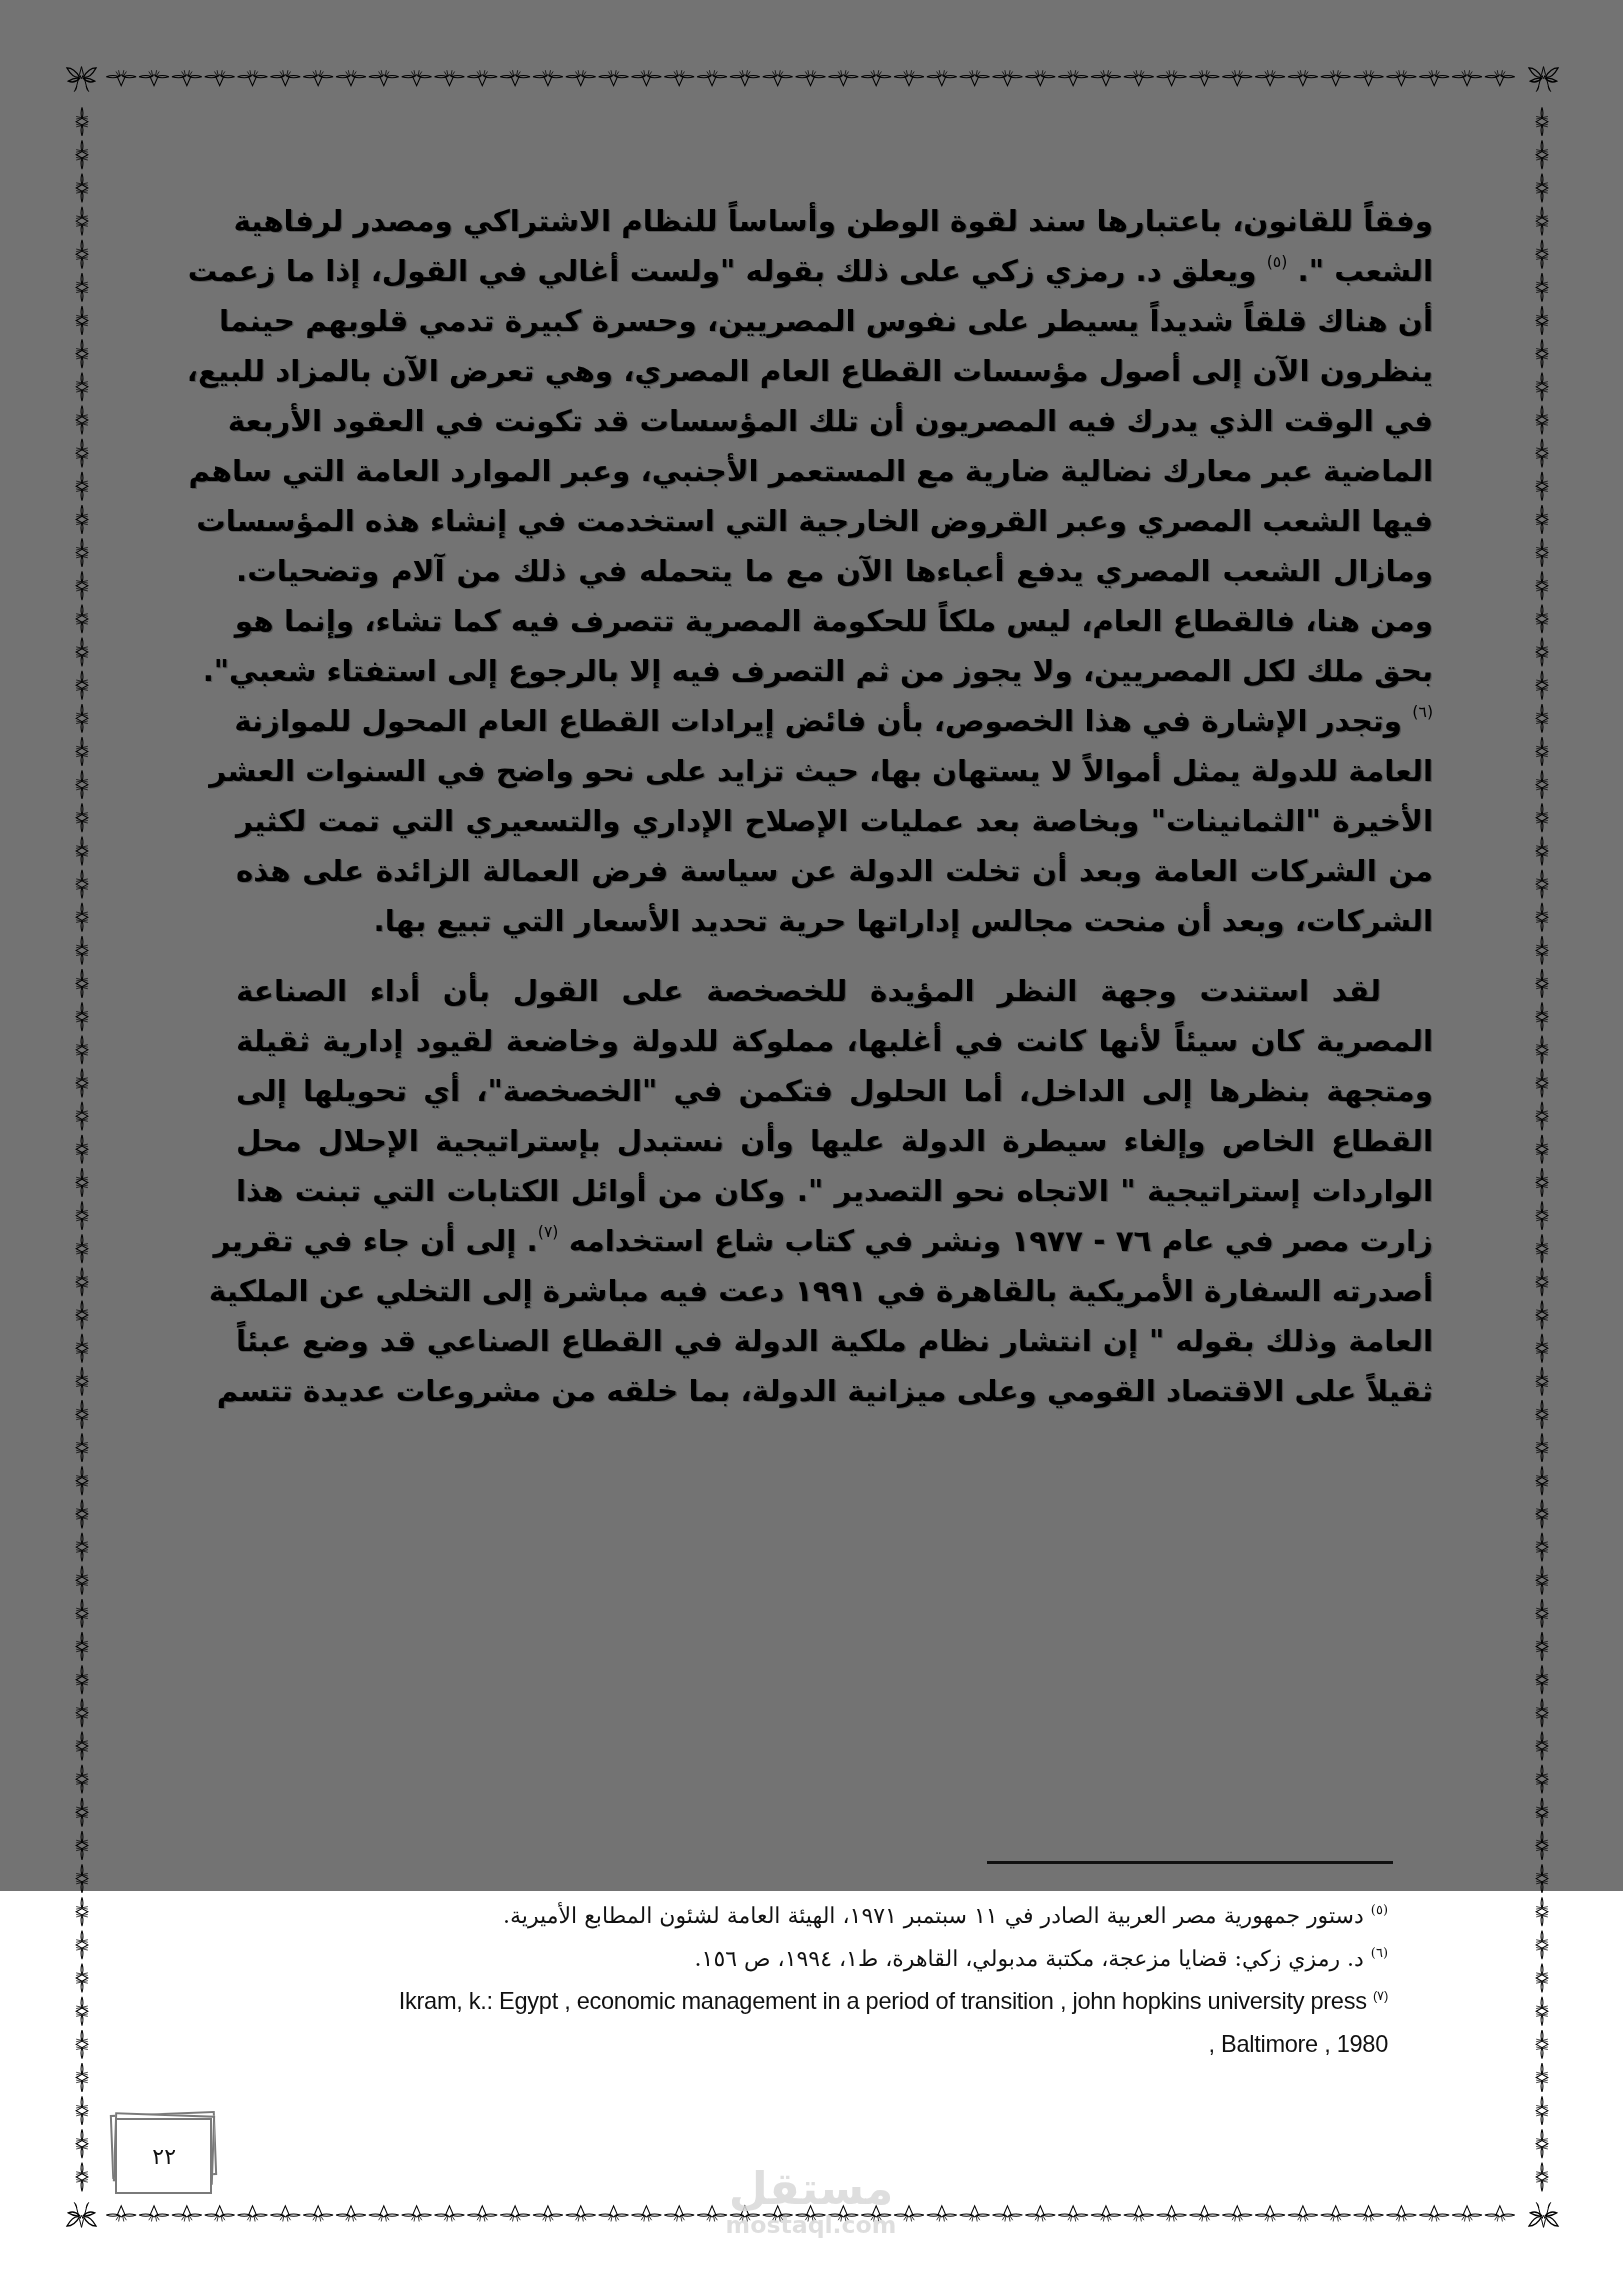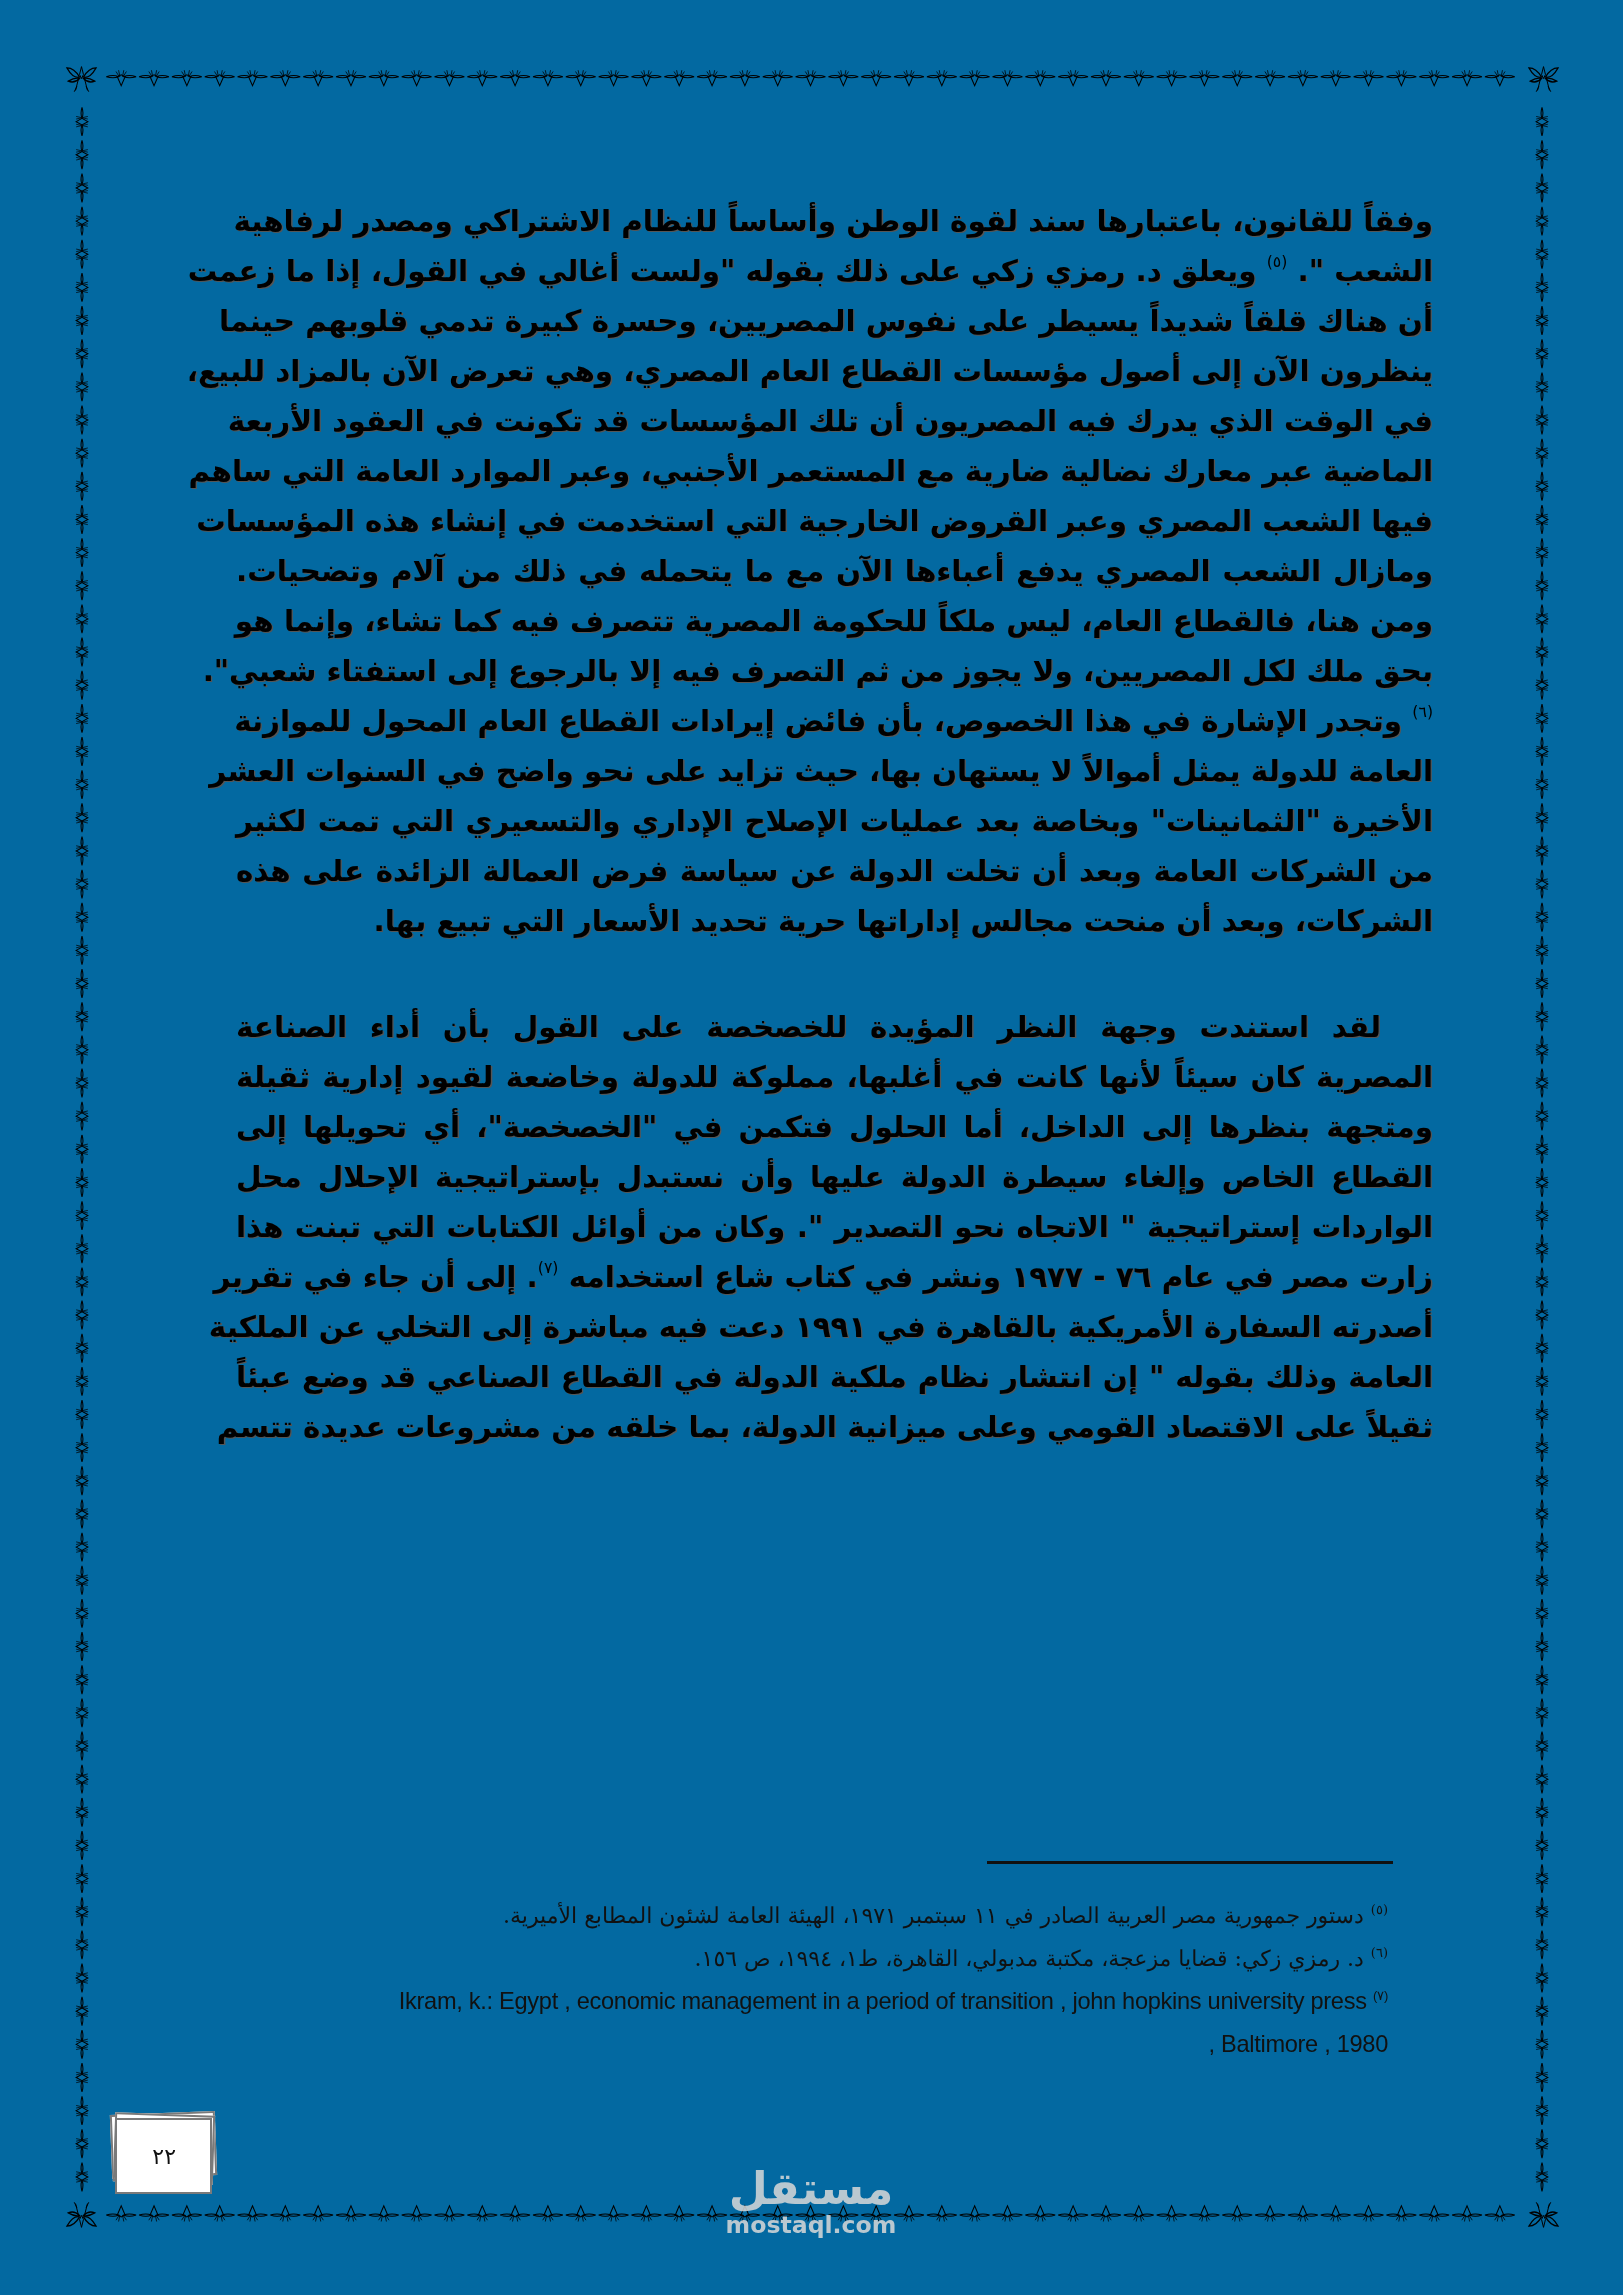--- a/index.html
+++ b/index.html
@@ -1,17 +1,17 @@
 <!DOCTYPE html>
 <html style="font-size:10.5px"><head>
   <meta charset="utf-8">
   <style>
     html, body { margin: 0; padding: 0; background: #ffffff; }
     body { width: 1623px; height: 2295px; position: relative; overflow: hidden; }
-    .page { position: absolute; left: 0; top: 0; width: 1623px; height: 2295px; background: #0369a1; }
+    .page { position: absolute; left: 0; top: 0; width: 1623px; height: 1891px; background: #737373; }
 
     
     .border-strip { position: absolute; }
     .border-strip svg { display: block; }
     .corner { position: absolute; width: 33px; height: 33px; }
 
     
     .body-text {
       position: absolute;
       left: 236px; top: 196px; width: 1197px;
@@ -19,21 +19,21 @@
       font-family: "DejaVu Sans", sans-serif;
       font-weight: bold;
       font-size: 29.4px;
       line-height: 50px;
       color: #000;
       text-shadow: 1.3px 1.3px 0 #555;
     }
     .body-text .line { display: block; text-align: justify; text-align-last: justify; white-space: nowrap; height: 50px; overflow: visible; }
     .body-text .line.last { text-align-last: right; }
     .body-text .para-gap { height: 19.6px; }
-    .body-text .indent { padding-right: 52px; margin-top: 36px; }
+    .body-text .indent { padding-right: 52px; }
     sup.fn { font-size: 15.7px; font-weight: normal; vertical-align: 14.4px; line-height: 0; text-shadow: none; }
 
     
     .fn-rule { position: absolute; left: 987px; top: 1861px; width: 406px; height: 2.6px; background: #111; }
     .footnotes {
       position: absolute; left: 236px; top: 1894px; width: 1152px;
       direction: rtl; text-align: right;
       font-family: "DejaVu Serif", serif;
       font-size: 22px; color: #111;
     }

